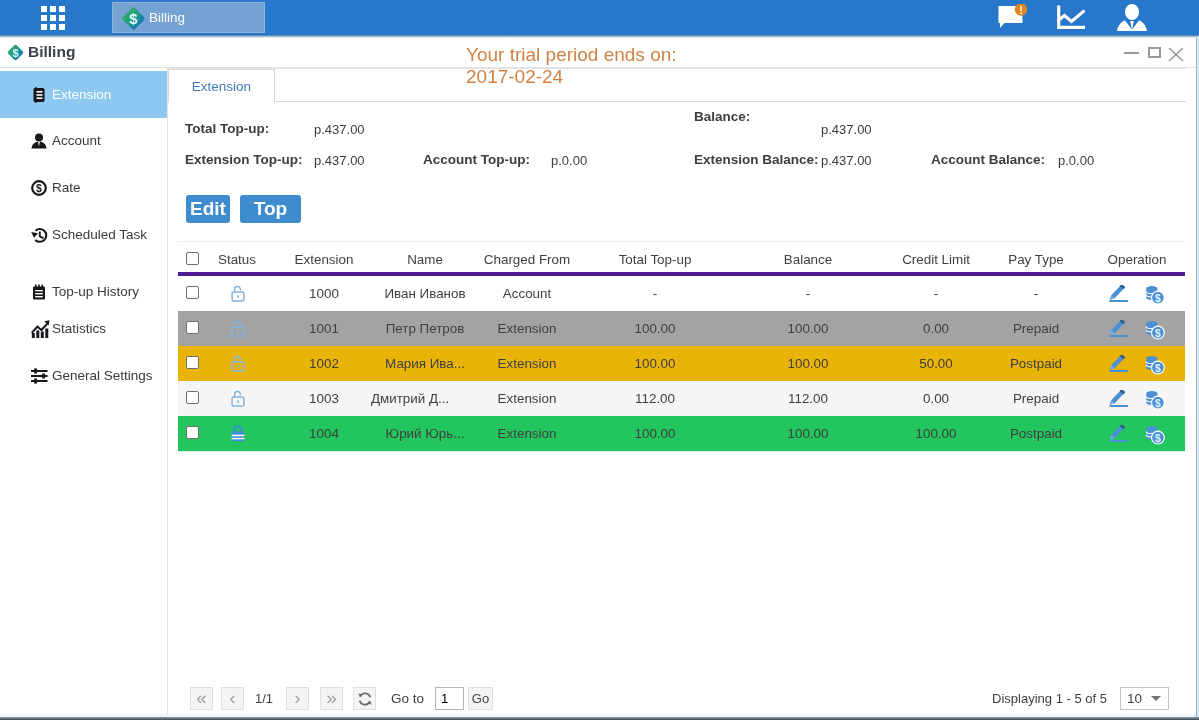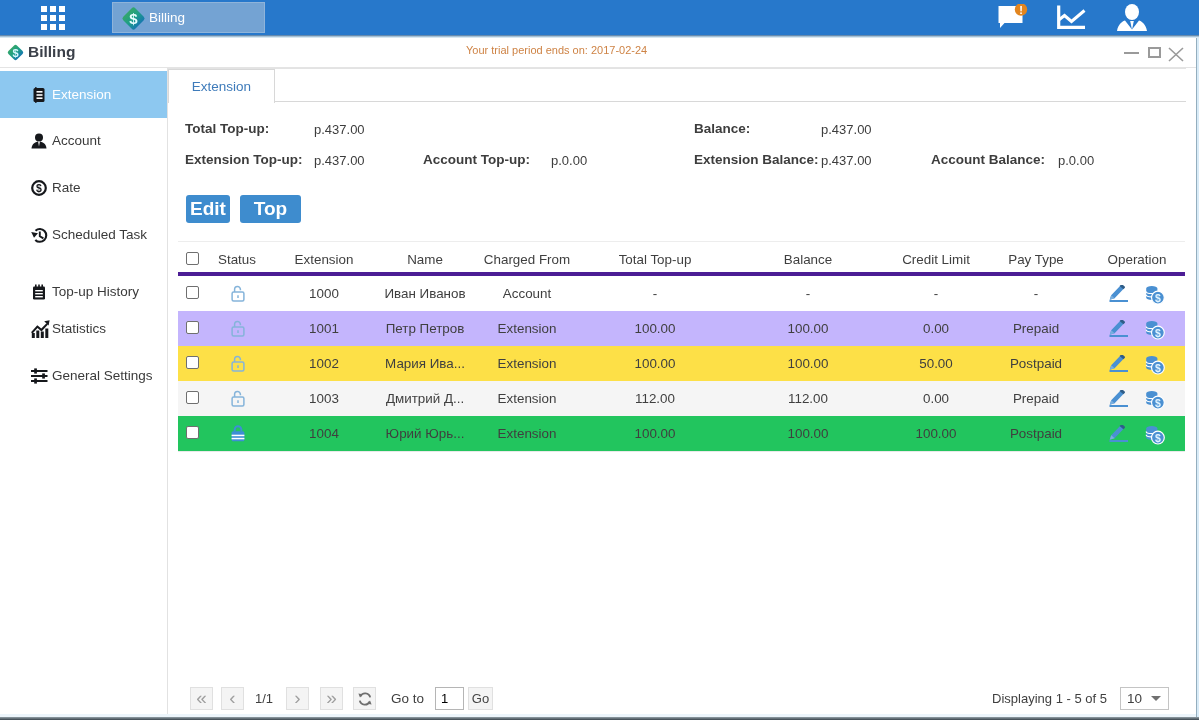--- a/index.html
+++ b/index.html
@@ -7,21 +7,21 @@
 #app{position:relative;width:1199px;height:720px;}
 .abs{position:absolute;}
 
 #topbar{left:0;top:0;width:1199px;height:35px;background:#2778cb;}
 #topedge{left:0;top:35px;width:1199px;height:3px;background:linear-gradient(#48709a,#b9d2e2 60%,#eef6fc);}
 #apptab{left:112px;top:2px;width:153px;height:31px;background:#74a3d3;border:1px solid #8fb4da;box-sizing:border-box;}
 #apptab .txt{position:absolute;left:36px;top:7px;color:#fff;font-size:13.5px;}
 
 #titlebar{left:0;top:38px;width:1199px;height:29px;background:#fff;border-bottom:1px solid #e4e4e4;}
 #titlebar .name{position:absolute;left:28px;top:5px;font-size:15.5px;font-weight:bold;color:#3b4049;}
-#trial{position:absolute;left:466px;top:6px;width:250px;font-size:11px;color:#ce8345;}
+#trial{position:absolute;left:466px;top:6px;width:250px;font-size:19px;color:#ce8345;}
 
 .wc{position:absolute;}
 
 #sidebar{left:0;top:68px;width:167px;height:650px;background:#fff;border-right:1px solid #e2e2e2;}
 .sitem{position:absolute;left:0;width:167px;height:47px;color:#3a3a3a;font-size:13.5px;}
 .sitem.sel{background:#8dc8f0;color:#fff;}
 .sitem .ic{position:absolute;left:31px;top:50%;margin-top:-8px;width:16px;height:16px;}
 .sitem .lbl{position:absolute;left:52px;top:50%;margin-top:-8px;}
 
 #content{left:168px;top:68px;width:1031px;height:650px;}
@@ -233,21 +233,21 @@
 
   <div class="abs" id="content">
     <div id="tabstrip">
         <div id="tab1">
           <span>Extension</span>
         </div>
       </div>
 
     <div class="slabel" style="left:17px;top:53px;">Total Top-up:</div>
     <div class="svalue" style="left:146px;top:54px;">p.437.00</div>
-    <div class="slabel" style="left:526px;top:53px;">Balance:</div>
+    <div class="slabel" style="left:526px;top:41px;">Balance:</div>
     <div class="svalue" style="left:653px;top:54px;">p.437.00</div>
 
     <div class="slabel" style="left:17px;top:84px;">Extension Top-up:</div>
     <div class="svalue" style="left:146px;top:85px;">p.437.00</div>
     <div class="slabel" style="left:255px;top:84px;">Account Top-up:</div>
     <div class="svalue" style="left:383px;top:85px;">p.0.00</div>
     <div class="slabel" style="left:526px;top:84px;">Extension Balance:</div>
     <div class="svalue" style="left:653px;top:85px;">p.437.00</div>
     <div class="slabel" style="left:763px;top:84px;">Account Balance:</div>
     <div class="svalue" style="left:890px;top:85px;">p.0.00</div>
@@ -280,40 +280,40 @@
       <div class="ccell" style="left:630px;top:10px;">-</div>
       <div class="ccell" style="left:758px;top:10px;">-</div>
       <div class="ccell" style="left:858px;top:10px;">-</div>
       <svg class="abs" style="left:929px;top:9px" width="24" height="17">
           <use href="#pen"></use>
         </svg>
       <svg class="abs" style="left:966px;top:8px" width="21" height="21">
           <use href="#coin"></use>
         </svg>
     </div>
-    <div class="row" style="top:243px;background:#c4b5fd;border-bottom:1px solid #e9e9e9;">
+    <div class="row" style="top:243px;background:#a3a3a3;border-bottom:1px solid #e9e9e9;">
       <div class="cb" style="left:8px;top:10px;"></div>
       <svg class="abs" style="left:52px;top:8px" width="16" height="19">
           <use href="#lo"></use>
         </svg>
       <div class="ccell" style="left:146px;top:10px;">1001</div>
       <div class="ccell" style="left:247px;top:10px;">Петр Петров</div>
       <div class="ccell" style="left:349px;top:10px;">Extension</div>
       <div class="ccell" style="left:477px;top:10px;">100.00</div>
       <div class="ccell" style="left:630px;top:10px;">100.00</div>
       <div class="ccell" style="left:758px;top:10px;">0.00</div>
       <div class="ccell" style="left:858px;top:10px;">Prepaid</div>
       <svg class="abs" style="left:929px;top:9px" width="24" height="17">
           <use href="#pen"></use>
         </svg>
       <svg class="abs" style="left:966px;top:8px" width="21" height="21">
           <use href="#coin"></use>
         </svg>
     </div>
-    <div class="row" style="top:278px;background:#fde047;border-bottom:1px solid #e9e9e9;">
+    <div class="row" style="top:278px;background:#eab308;border-bottom:1px solid #e9e9e9;">
       <div class="cb" style="left:8px;top:10px;"></div>
       <svg class="abs" style="left:52px;top:8px" width="16" height="19">
           <use href="#lo"></use>
         </svg>
       <div class="ccell" style="left:146px;top:10px;">1002</div>
       <div class="ccell" style="left:247px;top:10px;">Мария Ива...</div>
       <div class="ccell" style="left:349px;top:10px;">Extension</div>
       <div class="ccell" style="left:477px;top:10px;">100.00</div>
       <div class="ccell" style="left:630px;top:10px;">100.00</div>
       <div class="ccell" style="left:758px;top:10px;">50.00</div>
@@ -324,21 +324,21 @@
       <svg class="abs" style="left:966px;top:8px" width="21" height="21">
           <use href="#coin"></use>
         </svg>
     </div>
     <div class="row" style="top:313px;background:#f5f5f5;border-bottom:1px solid #e9e9e9;">
       <div class="cb" style="left:8px;top:10px;"></div>
       <svg class="abs" style="left:52px;top:8px" width="16" height="19">
           <use href="#lo"></use>
         </svg>
       <div class="ccell" style="left:146px;top:10px;">1003</div>
-      <div class="ccell" style="left:247px;top:10px;">Дмитрий Д...</div>
+      <div class="ccell" style="left:232px;top:10px;">Дмитрий Д...</div>
       <div class="ccell" style="left:349px;top:10px;">Extension</div>
       <div class="ccell" style="left:477px;top:10px;">112.00</div>
       <div class="ccell" style="left:630px;top:10px;">112.00</div>
       <div class="ccell" style="left:758px;top:10px;">0.00</div>
       <div class="ccell" style="left:858px;top:10px;">Prepaid</div>
       <svg class="abs" style="left:929px;top:9px" width="24" height="17">
           <use href="#pen"></use>
         </svg>
       <svg class="abs" style="left:966px;top:8px" width="21" height="21">
           <use href="#coin"></use>

